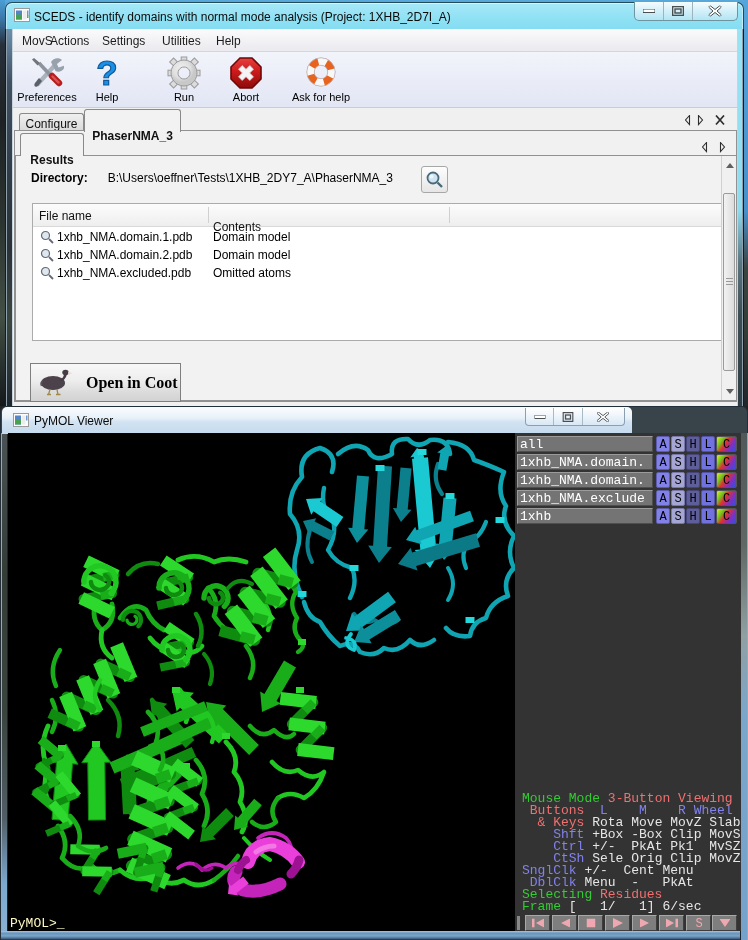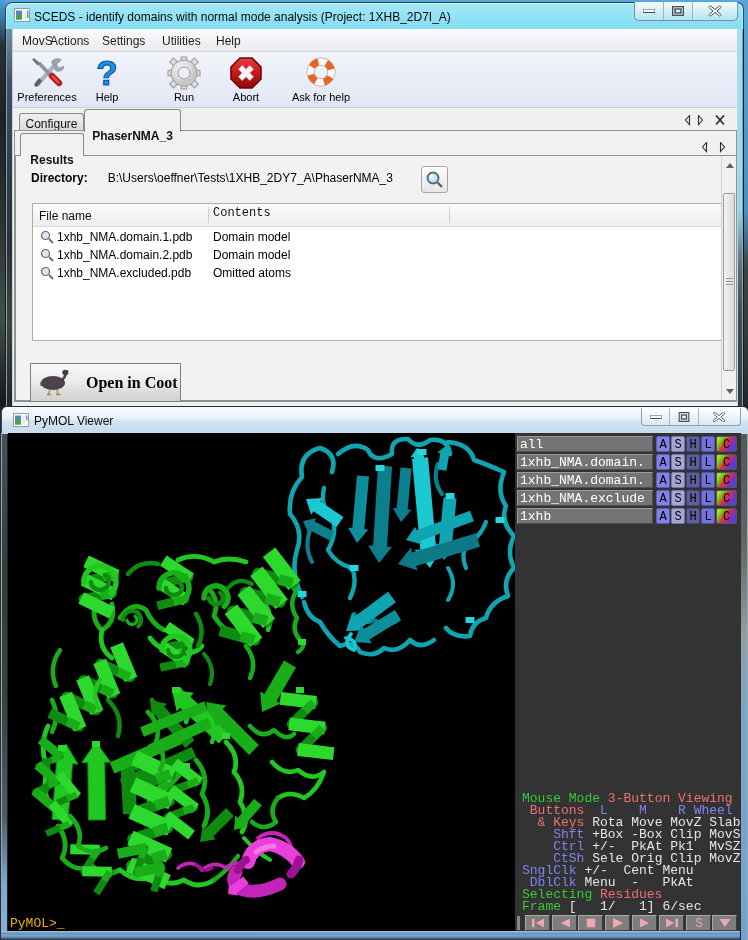--- a/index.html
+++ b/index.html
@@ -79,21 +79,21 @@
 #win2 { left:0px; top:406px; width:748px; height:534px;
   background:#38444a; border:1px solid #222e38; border-bottom:none; border-radius:6px 6px 0 0; }
 #w2left { left:0; top:26px; width:7px; height:507px;
   background:linear-gradient(180deg,#4a5254 0%,#343c38 28%,#3a443e 55%,#525e66 76%,#7da9cf 89%,#8ab2d6 100%);
   box-shadow:inset 1px 0 0 #9aa8b0, inset -1px 0 0 #1a242c; }
 #w2right { left:739px; top:26px; width:8px; height:507px;
   background:linear-gradient(180deg,#50585a 0%,#5e6864 22%,#90a0a2 40%,#7ba6cc 56%,#74a2ca 100%);
   box-shadow:inset -1px 0 0 #9aa8b0, inset 1px 0 0 #1a242c; }
 #w2bottom { left:0; top:524px; width:746px; height:9px;
   background:linear-gradient(180deg,#a8c8e0 0%,#6a94bc 25%,#7aa6ca 55%,#486c90 82%,#1c2836 100%); }
-#w2titlebar { left:1px; top:0; width:746px; height:27px; border-radius:5px 5px 0 0;
+#w2titlebar { left:1px; top:0; width:630px; height:27px; border-radius:5px 5px 0 0;
   background:linear-gradient(180deg,#fafcfe 0%,#e8f1f9 40%,#d2e3f2 55%,#c4daee 100%); }
 #w2title { left:32px; top:7px; font-size:12px; color:#0a0a0a; }
 #w2btns { right:7px; top:1px; width:100px; height:18px;
   background:linear-gradient(180deg,#ffffff,#eef5fb 45%,#d8e8f4);
   border:1px solid #8aa0b2; border-top:none; border-radius:0 0 4px 4px; display:flex; }
 #w2btns .wb { flex:1; border-right:1px solid #a8bac8; position:relative; }
 #w2btns .wb:last-child { border-right:none; flex:1.5; }
 
 #viewport { left:7px; top:26px; width:732px; height:498px; background:#000; }
 #rpanel { position:absolute; left:507px; top:0px; width:226px; height:498px; background:#333333; }
@@ -113,21 +113,21 @@
 #matrix { position:absolute; left:507px; top:360px; width:226px; height:121px; background:#333333;
   font-family:"Liberation Mono",monospace; font-size:13px; }
 #matrix div { height:12px; line-height:12px; white-space:pre; overflow:visible; padding-left:7px; }
 .mg { color:#33cc33; } .mr { color:#f07070; } .mb { color:#8282f0; } .mw { color:#e6e6e6; }
 
 #playrow { position:absolute; left:507px; top:481px; width:225px; height:17px; background:#333; }
 .pb { position:absolute; top:1px; width:25px; height:16px; background:#7e7e7e;
   border-top:1px solid #a8a8a8; border-left:1px solid #a8a8a8; border-right:1px solid #3e3e3e; border-bottom:1px solid #3e3e3e; }
 .pb svg { position:absolute; left:50%; top:50%; transform:translate(-50%,-50%); }
 #prompt { position:absolute; left:2px; top:483px; font-family:"Liberation Mono",monospace;
-  font-size:13px; color:#eab308; }
+  font-size:13px; color:#fef9c3; }
 </style>
 </head>
 <body>
 <div class="abs" id="deskL"></div>
 <div class="abs" id="deskR"></div>
 
 <div class="abs" id="win1">
   <div class="abs" id="w1top"></div>
   <div class="abs" id="w1left"></div>
   <div class="abs" id="w1right"></div>
@@ -244,21 +244,21 @@
     <div class="abs" id="pane2">
       <div id="dirrow"><b>Directory:</b>B:\Users\oeffner\Tests\1XHB_2DY7_A\PhaserNMA_3</div>
       <div id="searchbtn"><svg width="19" height="19" style="margin:3px 0 0 3px;">
             <circle cx="8" cy="8" r="5.5" fill="#cfe4f0" stroke="#4a6a7a" stroke-width="1.8"></circle>
             <circle cx="6.5" cy="6.5" r="2" fill="#eef6fa"></circle>
             <path d="M12.5 12.5 L17 17" stroke="#4a6a7a" stroke-width="2.4"></path>
           </svg></div>
       <div id="filetable">
         <div id="ftheader">
           <span style="position:absolute;left:6px;top:5px;">File name</span>
-          <span style="position:absolute;left:180px;top:2px;font-family:Liberation Mono, monospace;">Contents</span>
+          <span style="position:absolute;left:180px;top:16px;">Contents</span>
           <div class="cdiv" style="left:175px;"></div>
           <div class="cdiv" style="left:416px;"></div>
         </div>
         <div class="frow" style="top:24px;">
           <svg width="14" height="14">
               <circle cx="5.5" cy="5.5" r="4" fill="#dde8ee" stroke="#667" stroke-width="1.2"></circle>
               <path d="M9 9 L13 13" stroke="#667" stroke-width="1.8"></path>
             </svg>
           <span class="fname">1xhb_NMA.domain.1.pdb</span>
             <span class="fcont">Domain model</span>

